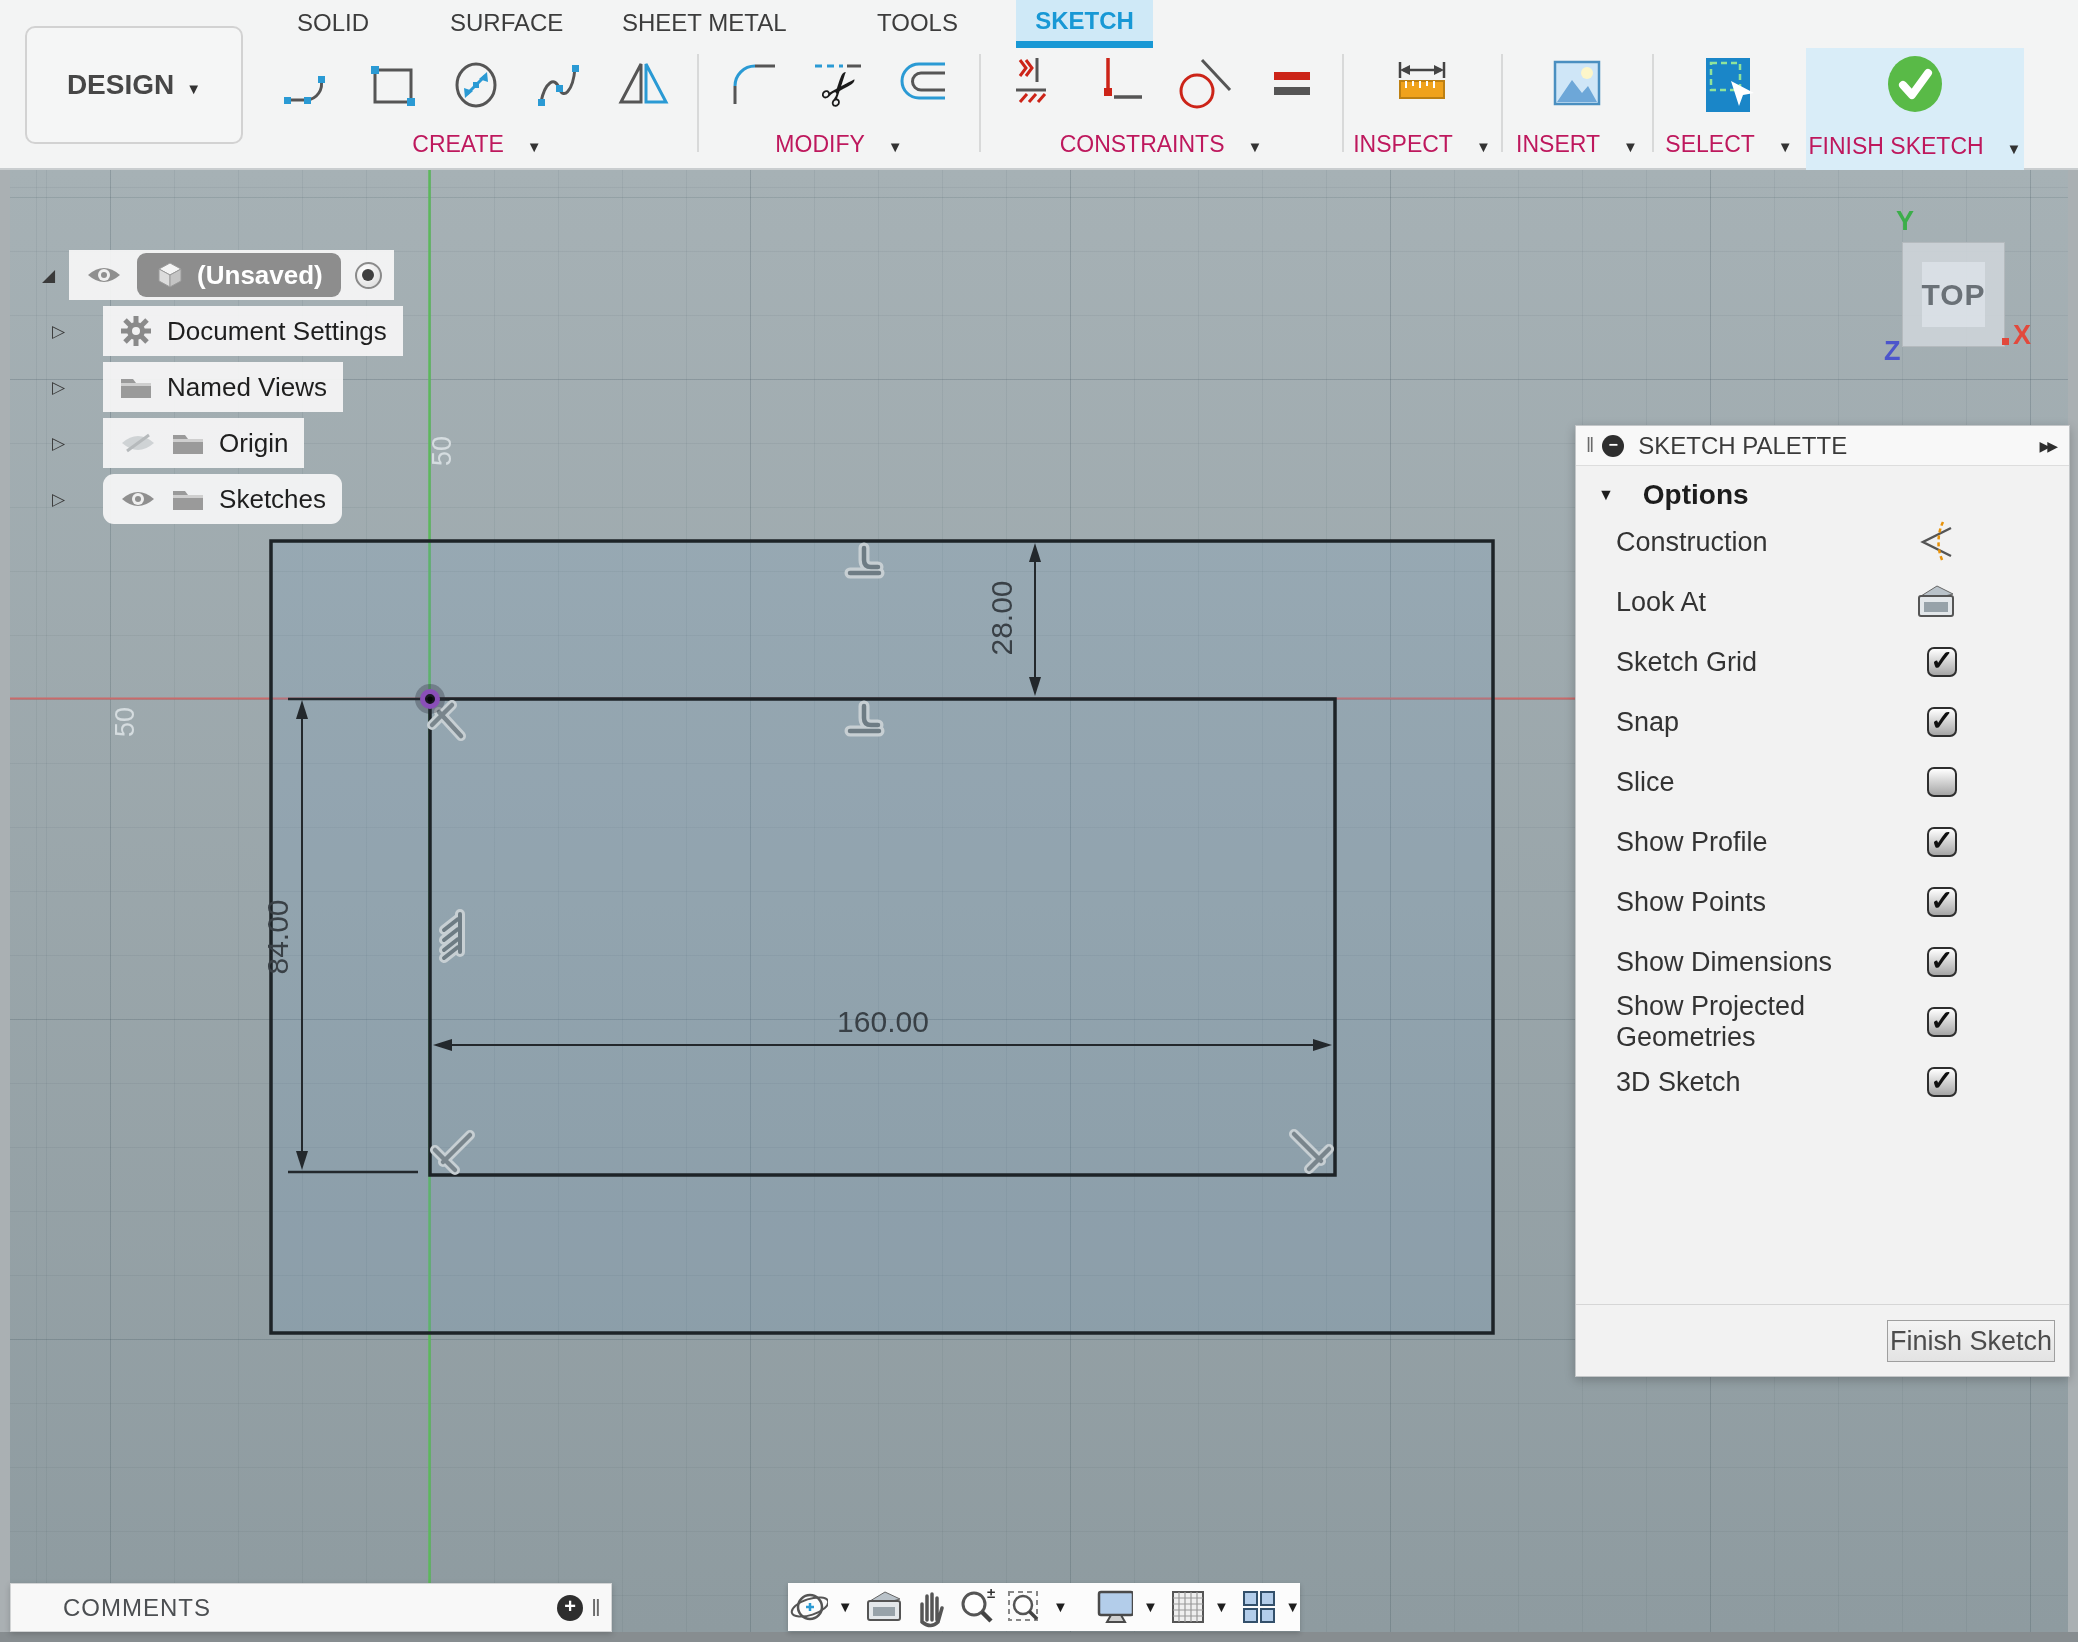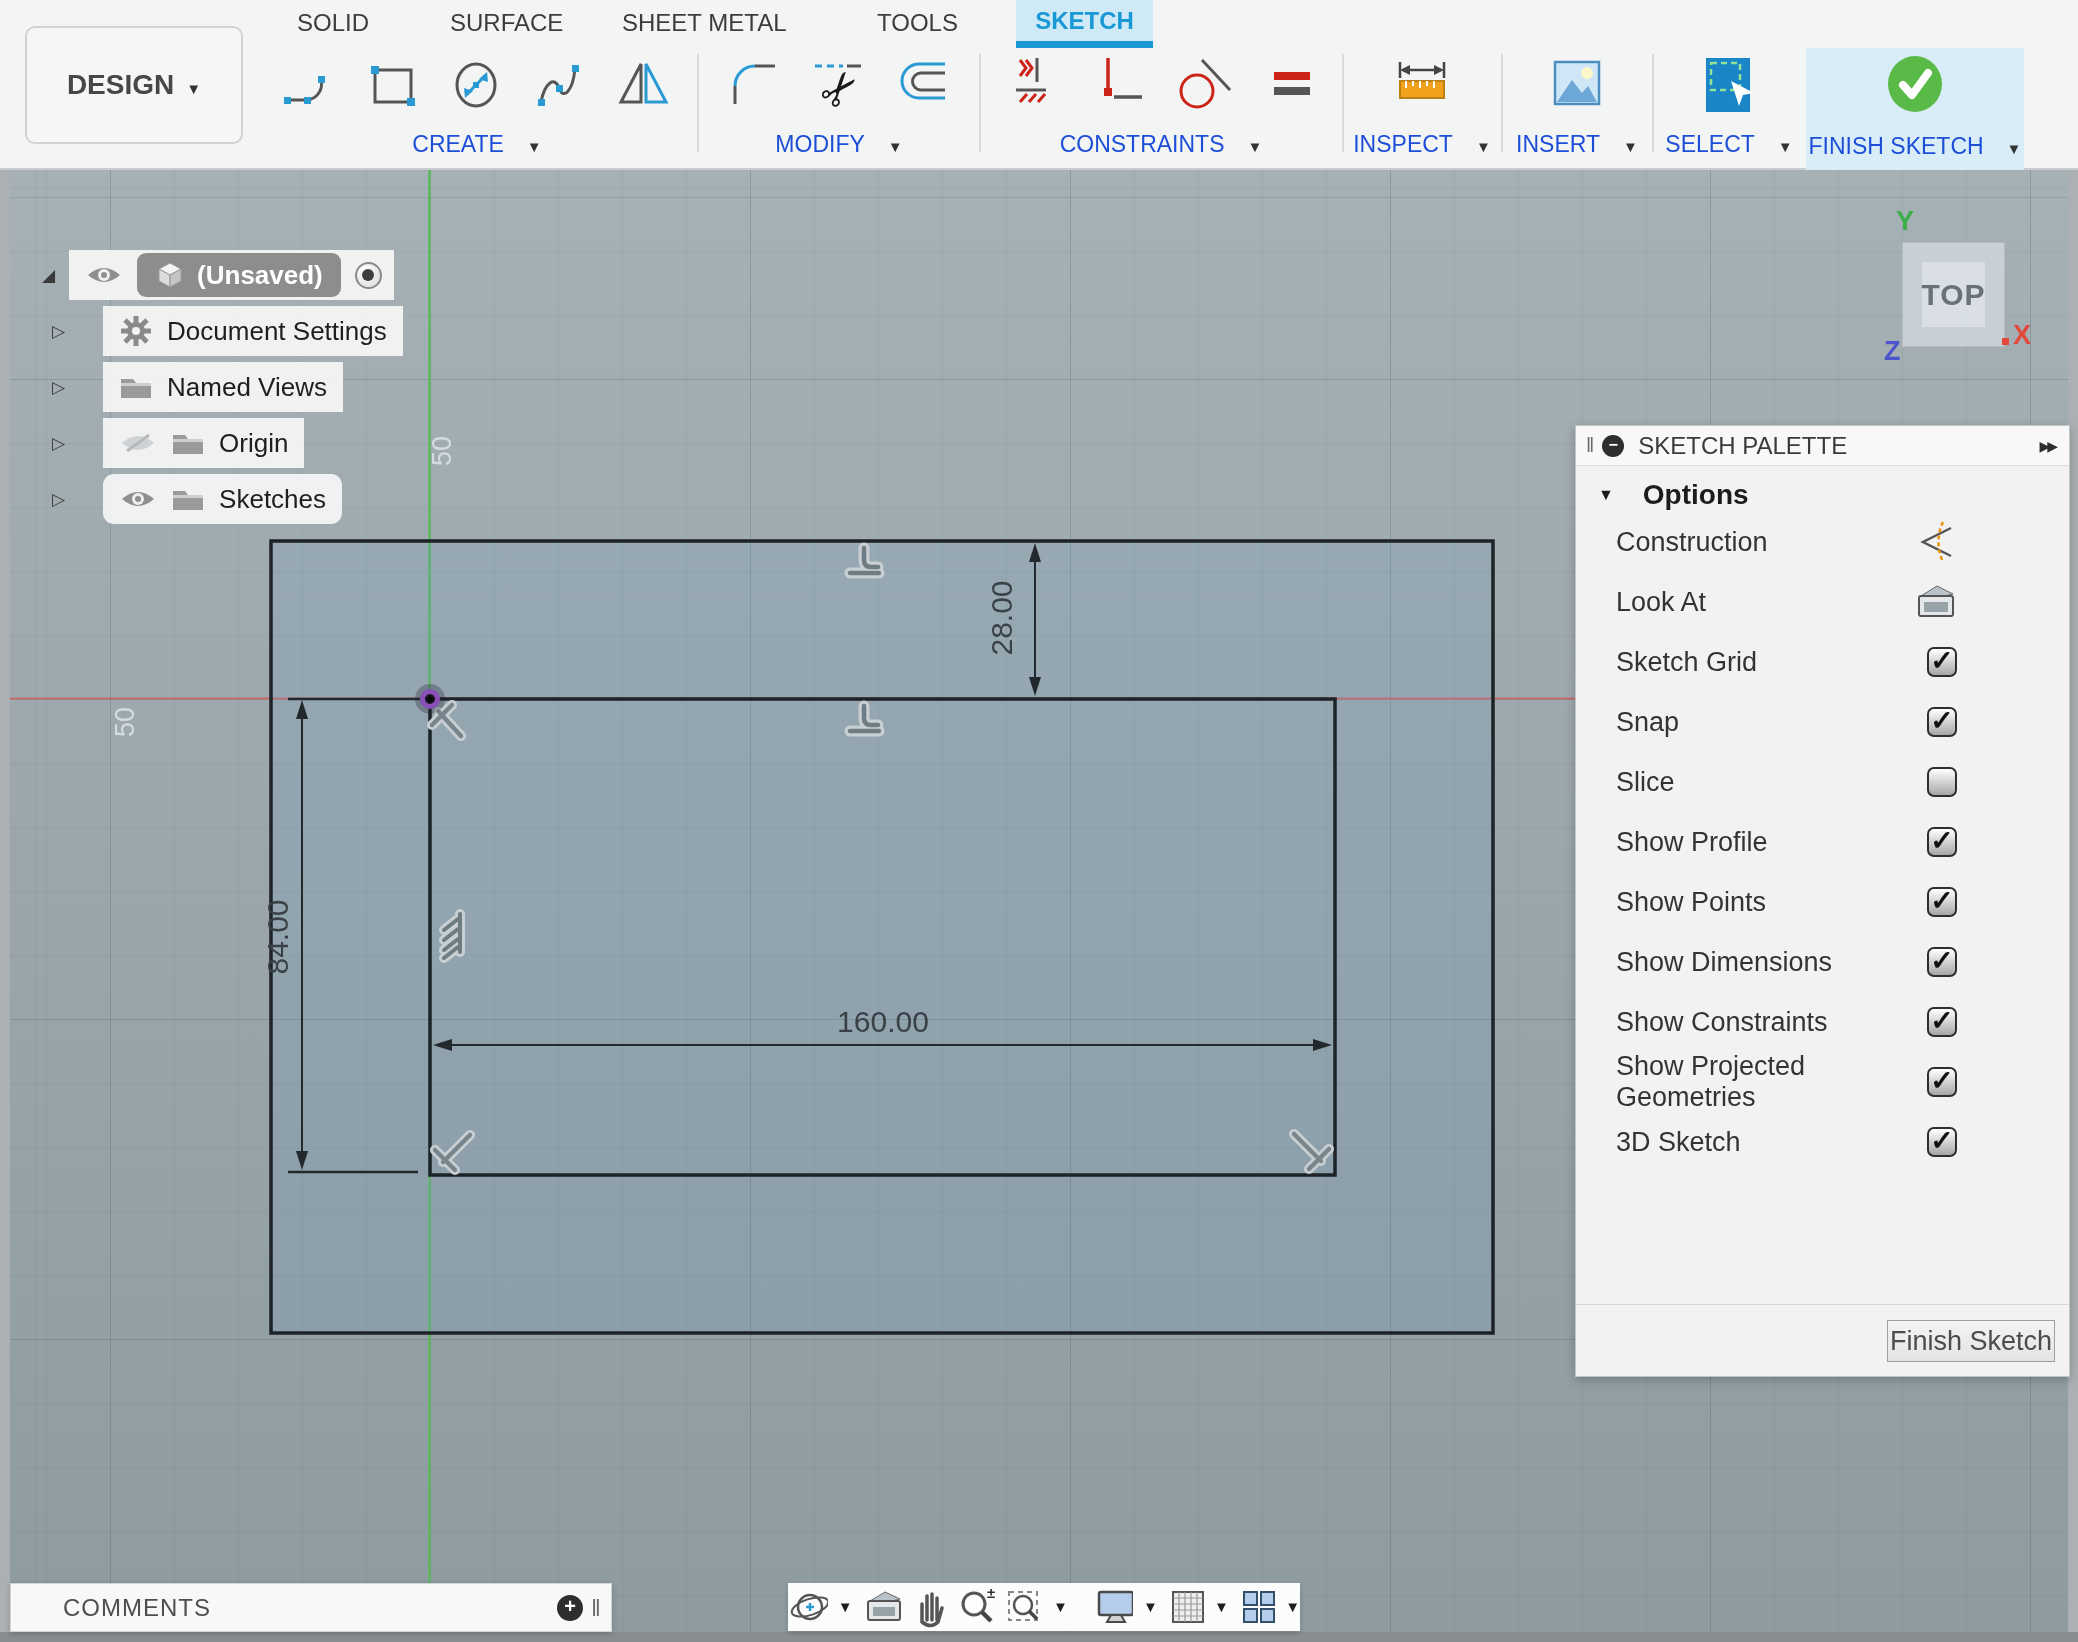--- a/index.html
+++ b/index.html
@@ -35,21 +35,21 @@
   .tab-sketch { position:absolute; left:1016px; top:0; width:137px; height:41px; background:#cfe9f7;
     color:#1898d5; font-size:24px; font-weight:600; display:flex; align-items:center; justify-content:center; }
   .tab-sketch-underline { position:absolute; left:1016px; top:41px; width:137px; height:7px; background:#1898d5; }
   .tgroup { position:absolute; top:50px; height:118px; display:flex; flex-direction:column;
     align-items:center; justify-content:space-between; padding:4px 0 10px 0; }
   .g-create { left:262px; width:430px; } .g-modify { left:702px; width:274px; }
   .g-constraints { left:984px; width:354px; } .g-inspect { left:1346px; width:152px; }
   .g-insert { left:1504px; width:146px; } .g-select { left:1656px; width:146px; }
   .g-finish { left:1806px; top:48px; width:218px; height:122px; background:#d9edf8; padding-top:6px; }
   .ticons { display:flex; align-items:center; gap:24px; }
-  .glabel { font-size:23px; color:#1d4ed8; display:flex; align-items:center; gap:23px; }
+  .glabel { font-size:23px; color:#be185d; display:flex; align-items:center; gap:23px; }
   .caret::after { content:"▼"; font-size:15px; color:#333; }
   .tsep { position:absolute; top:54px; height:98px; width:2px; background:#d8d9d9; }
   .sep1{left:697px;} .sep2{left:979px;} .sep3{left:1342px;} .sep4{left:1501px;} .sep5{left:1652px;}
 
   
   .panelbar { position:absolute; background:#f8f8f8; border:1px solid #d2d4d5;
     box-shadow:0 2px 6px rgba(0,0,0,.18); display:flex; align-items:center; z-index:20; }
   #browser-bar { left:10px; top:183px; width:601px; height:50px; }
   #comments-bar { left:10px; top:1583px; width:602px; height:49px; }
   .panelbar .title { font-size:24px; color:#4c4f52; letter-spacing:1px; margin-left:14px; }
@@ -514,26 +514,20 @@
           <span class="cb" data-checked="true"></span>
         </span>
     </div>
     <div class="prow">
       <span class="plabel">Show Dimensions</span>
       <span class="pcontrol">
           <span class="cb" data-checked="true"></span>
         </span>
     </div>
     <div class="prow">
-      <span class="plabel">Show Constraints</span>
-      <span class="pcontrol">
-          <span class="cb" data-checked="true"></span>
-        </span>
-    </div>
-    <div class="prow">
       <span class="plabel">Show Projected Geometries</span>
       <span class="pcontrol">
           <span class="cb" data-checked="true"></span>
         </span>
     </div>
     <div class="prow">
       <span class="plabel">3D Sketch</span>
       <span class="pcontrol">
           <span class="cb" data-checked="true"></span>
         </span>

